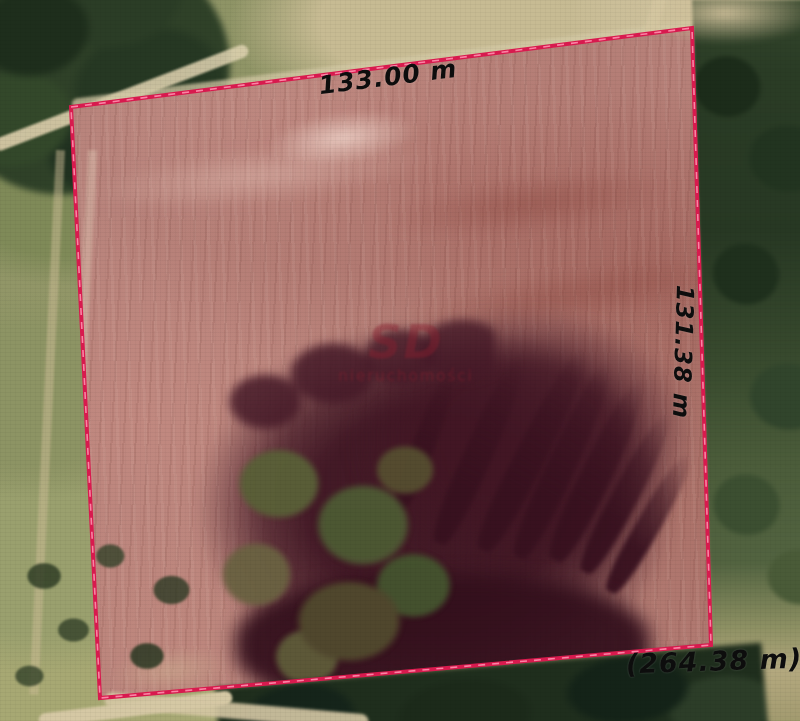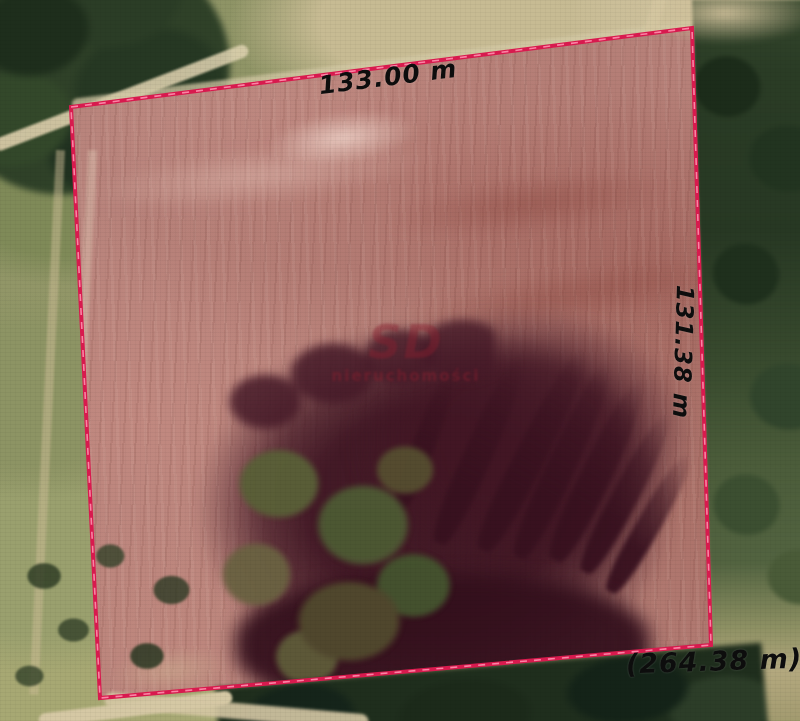--- a/index.html
+++ b/index.html
@@ -230,21 +230,21 @@
   
   .watermark {
     left:406px; top:352px; transform: translate(-50%,-50%);
     text-align:center; color:#8c1f2f; pointer-events:none;
   }
   .wm-logo {
     font-size:46px; font-weight:bold; font-style:italic; letter-spacing:2px;
     opacity:.42; filter: blur(1px); line-height:1.0;
   }
   .wm-text {
-    font-size:15px; font-weight:bold; letter-spacing:2px;
+    font-size:15px; font-weight:normal; letter-spacing:2px;
     opacity:.45; filter: blur(0.8px); margin-top:2px;
   }
 
   
   .dim {
     position:absolute; color:#0d0d0d; font-weight:bold; font-style:italic;
     white-space:nowrap; letter-spacing:1px;
     text-shadow: 0 0 2px rgba(255,255,255,0.22);
   }
   .dim-top   { left:388px; top:77px;  font-size:25px; transform: translate(-50%,-50%) rotate(-7.2deg); }

